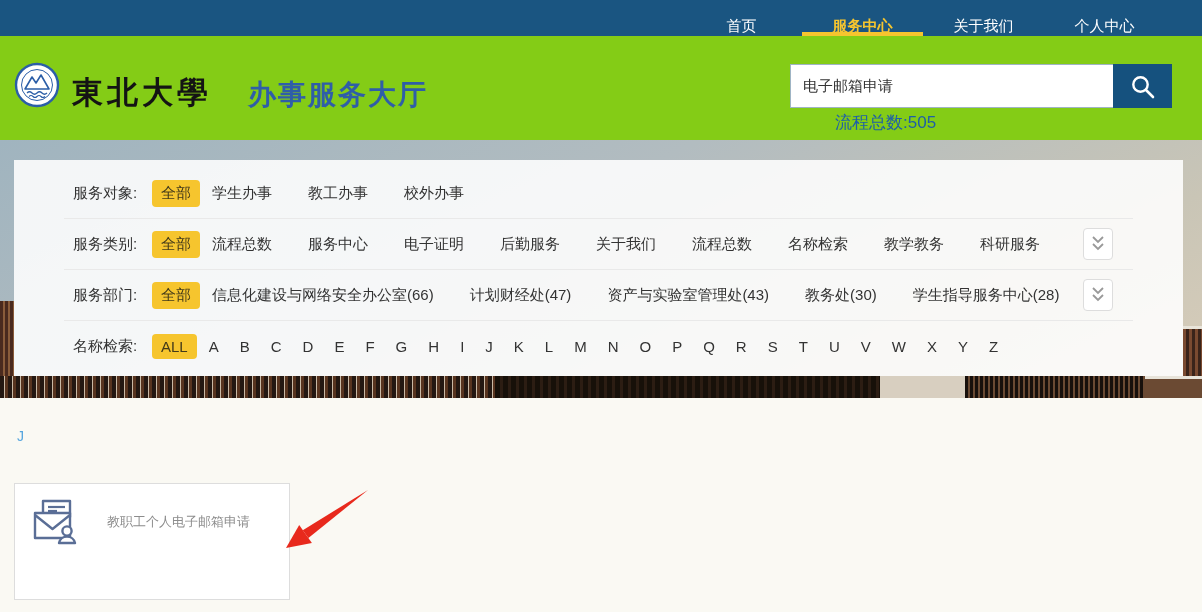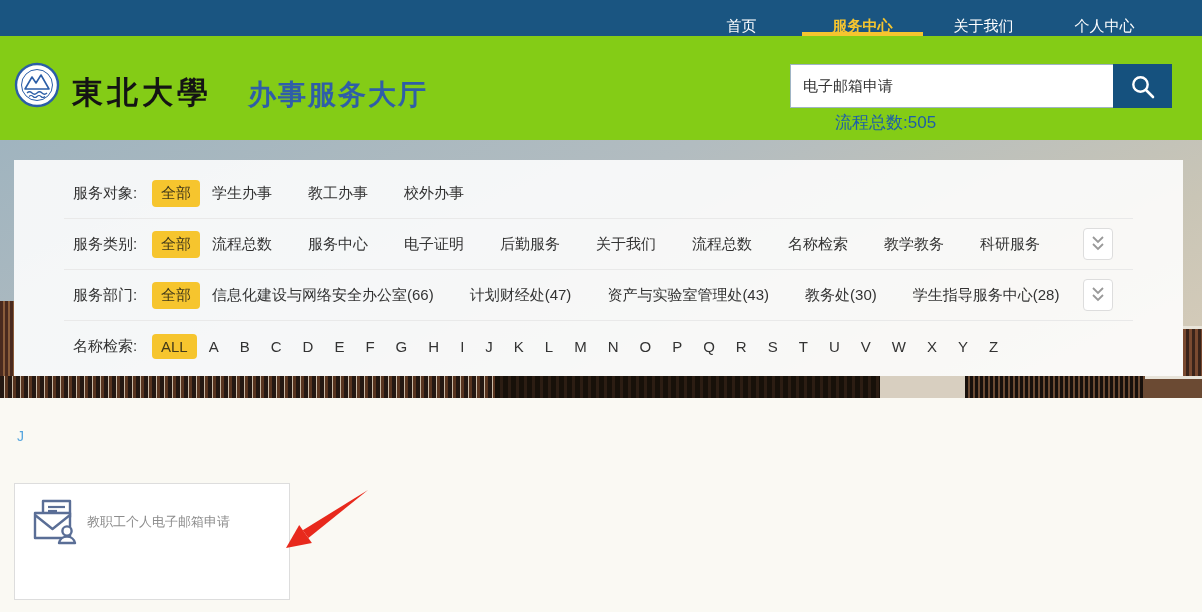--- a/index.html
+++ b/index.html
@@ -62,21 +62,21 @@
     width:30px; height:32px; background:#fff; border:1px solid #ddd; border-radius:4px;
     display:flex; align-items:center; justify-content:center; cursor:pointer; }
 
   
   .content { height:214px; background:#faf9f3; position:relative; }
   .letter-head { position:absolute; left:17px; top:30px; font-size:14px;
     color:var(--letter_link,#55a5de); }
   .card { position:absolute; left:14px; top:85px; width:276px; height:117px;
     background:#fff; border:1px solid #ddd; }
   .card-head { padding:9px 16px; font-size:14.5px; color:#444; border-bottom:1px solid #e5e5e5; }
-  .card-item { display:flex; align-items:center; gap:8px; padding:14px 16px; cursor:pointer; }
+  .card-item { display:flex; align-items:center; gap:28px; padding:14px 16px; cursor:pointer; }
   .card-item-label { font-size:13px; color:#8c8c8c; }
   .arrow-svg { position:absolute; left:280px; top:86px; }
 </style>
 </head>
 <body>
 
 <nav class="nav">
     <div class="tab">首页</div>
     <div class="tab active">服务中心</div>
     <div class="tab">关于我们</div>

